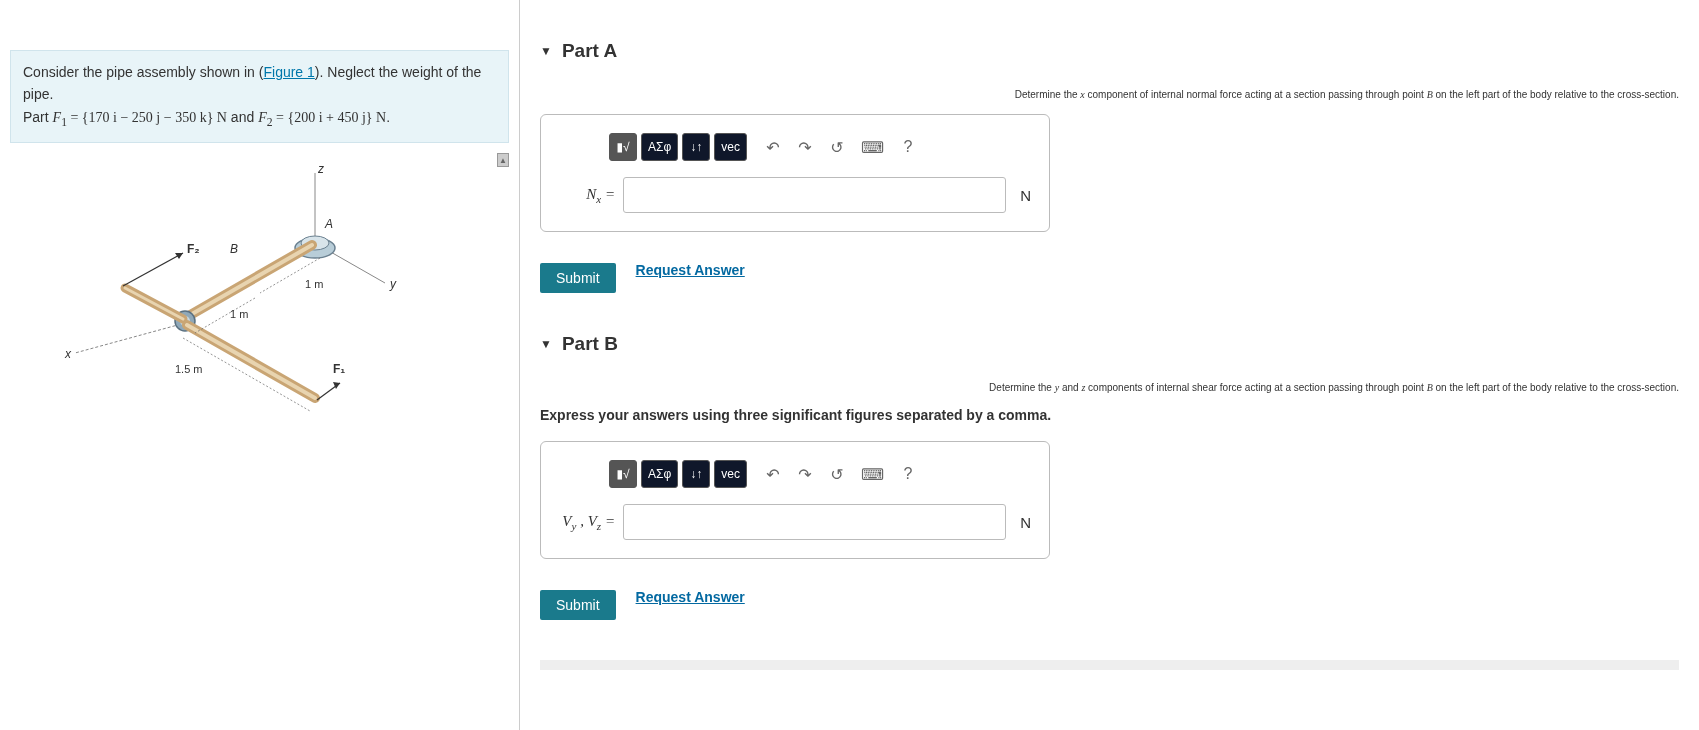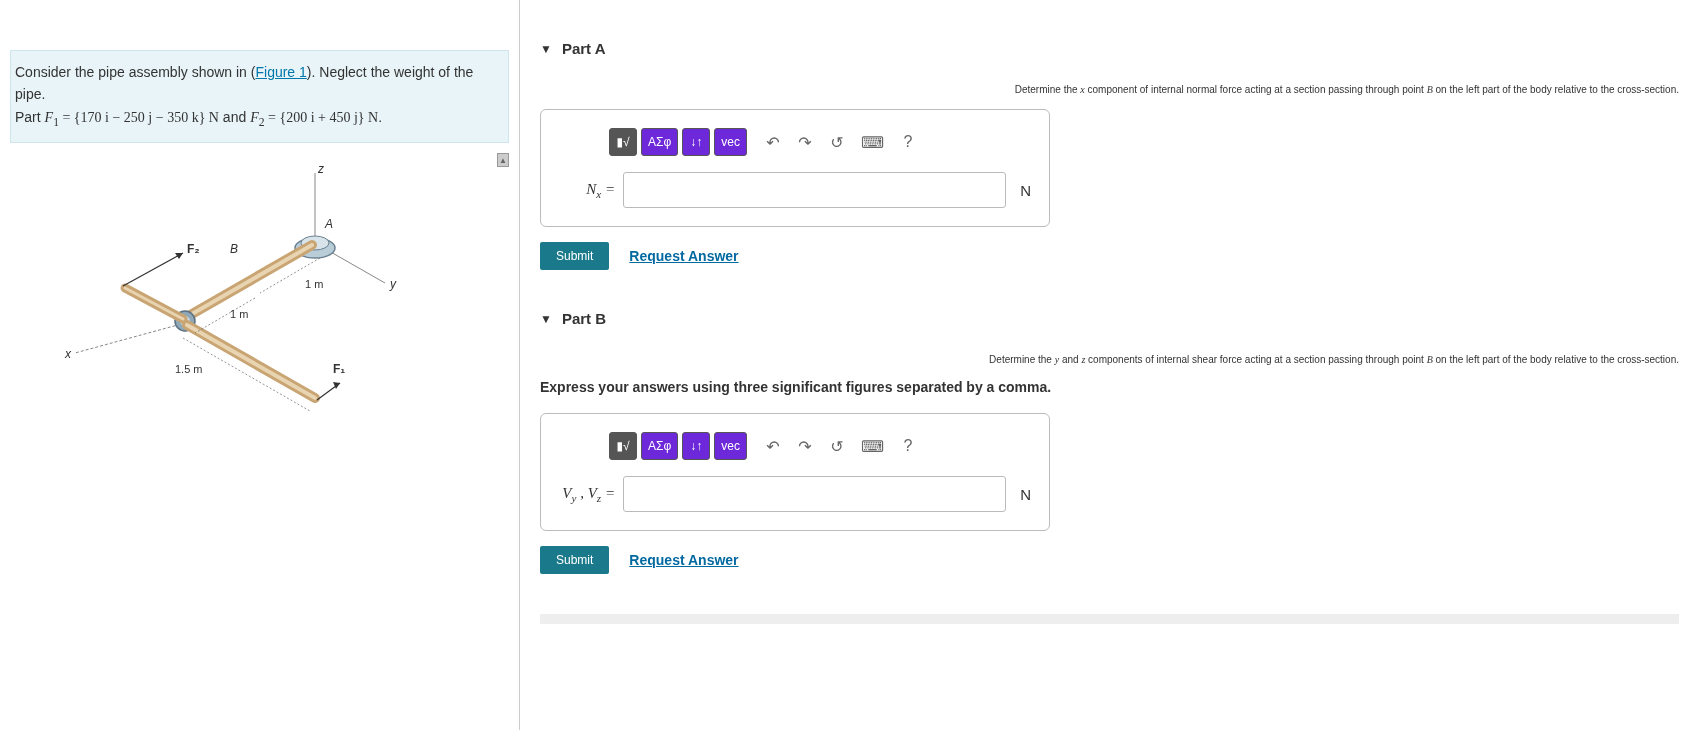--- a/index.html
+++ b/index.html
@@ -1,49 +1,49 @@
 <!DOCTYPE html>
 <html><head>
 <meta charset="utf-8">
 <style>
 * { box-sizing: border-box; margin: 0; padding: 0; }
 body { font-family: Arial, Helvetica, sans-serif; font-size: 14px; color: #333; background: #fff; display: flex; }
 .left-panel { width: 520px; padding: 0; border-right: 1px solid #ccc; min-height: 730px; }
 .right-panel { flex: 1; padding: 0 20px; }
-.problem-box { background: #e8f4f8; border: 1px solid #d0e4ec; padding: 10px 4px; margin: 50px 10px 10px 10px; line-height: 1.6; }
+.problem-box { background: #e8f4f8; border: 1px solid #d0e4ec; padding: 10px 12px; margin: 50px 10px 10px 10px; line-height: 1.6; }
 .problem-box a { color: #0077aa; text-decoration: underline; }
 .math { font-family: 'Times New Roman', serif; }
 .mathit { font-style: italic; }
 .figure-header { display: flex; justify-content: space-between; align-items: center; padding: 10px 15px; margin-top: 260px; }
 .figure-title { font-size: 18px; font-weight: normal; color: #222; }
 .figure-nav { display: flex; align-items: center; gap: 8px; }
 .nav-btn { width: 26px; height: 26px; border-radius: 50%; border: 1px solid #ccc; background: #fff; color: #999; display: inline-flex; align-items: center; justify-content: center; cursor: pointer; font-size: 14px; }
 .figure-count { font-size: 13px; color: #333; }
 .figure-area { margin: 10px 15px; position: relative; }
 .figure-area svg { width: 440px; height: 280px; }
 .scroll-ind { position: absolute; right: -5px; top: 0; width: 12px; height: 14px; background: #ccc; border: 1px solid #999; display: flex; align-items: center; justify-content: center; font-size: 8px; color: #666; }
 .part-section { margin-top: 40px; }
 .part-header { display: flex; align-items: center; gap: 10px; margin-bottom: 25px; }
 .caret { font-size: 12px; }
-.part-title { font-weight: bold; font-size: 15px; }
+.part-title { font-weight: bold; font-size: 19px; }
 .question-text { margin-bottom: 12px; line-height: 1.5; font-size: 10px; text-align: right; }
 .instr { font-weight: bold; margin-bottom: 18px; font-size: 14px; }
 .answer-container { border: 1px solid #bbb; border-radius: 6px; padding: 18px; max-width: 510px; margin-bottom: 15px; }
 .toolbar { display: flex; align-items: center; gap: 4px; margin-bottom: 16px; padding-left: 50px; }
-.tool-btn { background: #6d28d9; color: #fff; border: 1px solid #555; border-radius: 3px; padding: 4px 6px; font-size: 12px; height: 28px; display: inline-flex; align-items: center; justify-content: center; cursor: pointer; min-width: 28px; }
+.tool-btn { background: #0f172a; color: #fff; border: 1px solid #555; border-radius: 3px; padding: 4px 6px; font-size: 12px; height: 28px; display: inline-flex; align-items: center; justify-content: center; cursor: pointer; min-width: 28px; }
 .tool-btn.dark { background: #555; }
 .tool-btn.light { background: transparent; color: #666; border: none; font-size: 16px; }
 .tool-sep { width: 4px; }
 .answer-row { display: flex; align-items: center; gap: 8px; }
 .answer-label { font-family: Liberation Serif, serif; font-style: italic; font-size: 15px; min-width: 56px; text-align: right; }
 .answer-label .sub { font-size: 11px; font-style: italic; }
 .answer-input { flex: 1; height: 36px; border: 1px solid #bbb; border-radius: 3px; padding: 4px 8px; font-size: 14px; }
 .unit { font-family: Arial, sans-serif; font-size: 15px; margin-left: 6px; }
 .submit-row { display: flex; align-items: center; gap: 20px; margin-top: 4px; }
-.submit-btn { background: #1a7a8c; color: #fff; border: none; padding: 7px 16px; font-size: 12px; cursor: pointer; border-radius: 2px; }
+.submit-btn { background: #1a7a8c; color: #fff; border: none; padding: 7px 16px; font-size: 14px; cursor: pointer; border-radius: 2px; margin-top: 16px; }
 .request-link { color: #0369a1; text-decoration: underline; font-weight: bold; font-size: 14px; cursor: pointer; }
 .end-bar { background: #eee; height: 10px; margin-top: 40px; }
 </style>
 </head>
 <body>
 
 <div class="left-panel">
   <div class="problem-box">
     <span>Consider the pipe assembly shown in (</span><a href="#">Figure 1</a><span>). Neglect the weight of the pipe.</span><br>
     <span>Part </span><span class="math"><span class="mathit">F</span><sub>1</sub><span> = {170 i − 250 j − 350 k} N</span></span><span> and </span><span class="math"><span class="mathit">F</span><sub>2</sub><span> = {200 i + 450 j} N</span></span><span>.</span>

